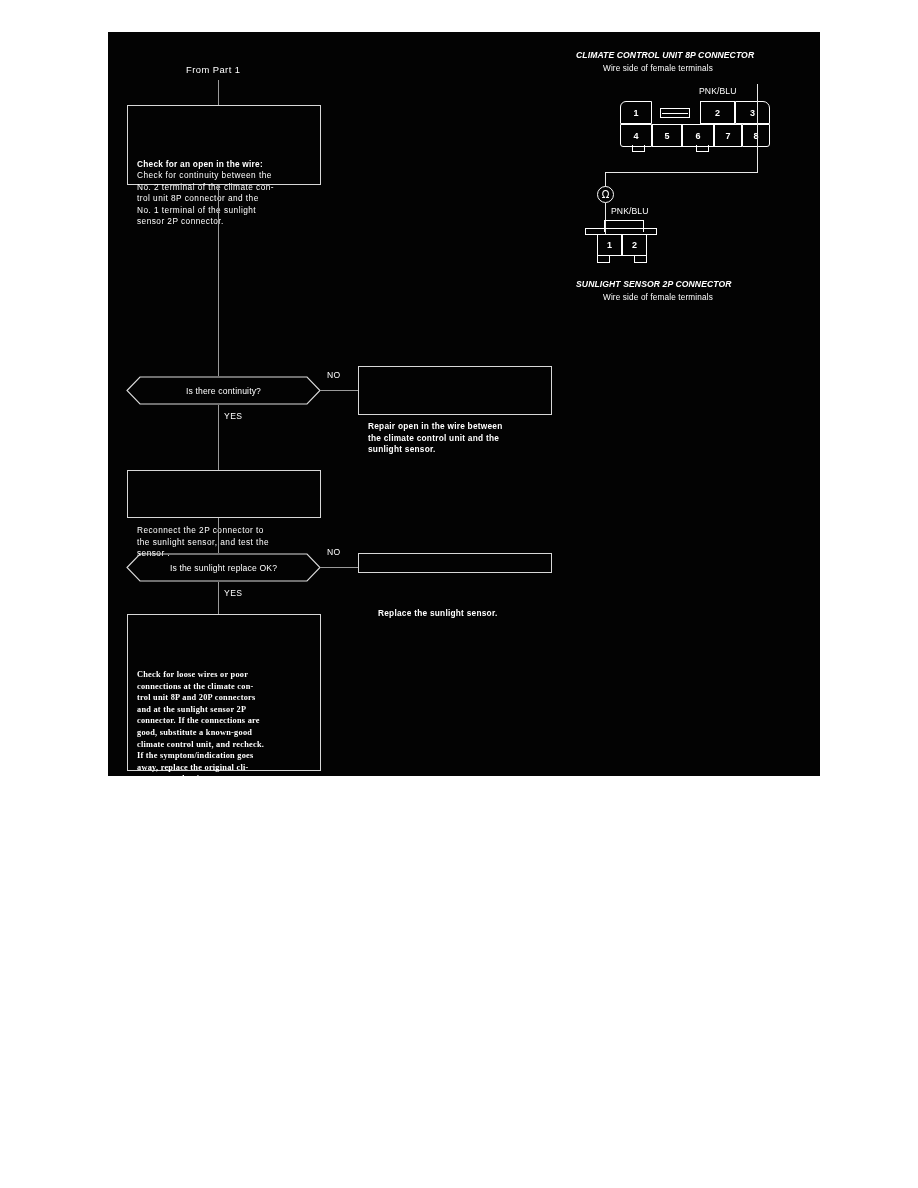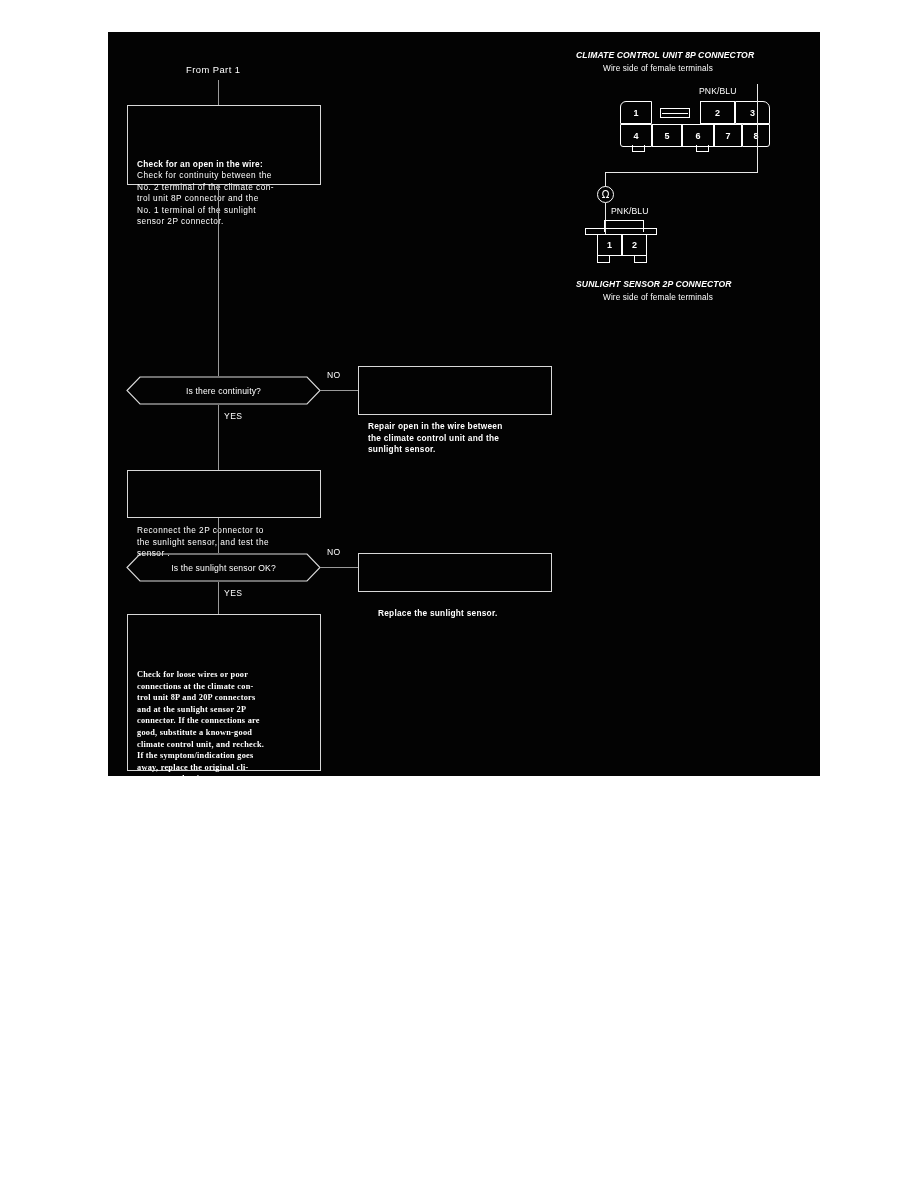--- a/index.html
+++ b/index.html
@@ -214,30 +214,30 @@
 the sunlight sensor, and test the
 sensor .</div>
     </div>
 
     <div class="vline" style="left:110px; top:486px; height:35px;"></div>
 
     <div class="decision" style="left:18px; top:521px; width:195px; height:29px;">
       <svg width="195" height="29" viewBox="0 0 195 29">
         <polygon points="1,14.5 14,1 181,1 194,14.5 181,28 14,28" fill="none" stroke="#dcdcdc" stroke-width="1.1"></polygon>
       </svg>
-      <div class="dlabel">Is the sunlight sensor OK?</div>
+      <div class="dlabel">Is the sunlight replace OK?</div>
     </div>
 
     <div class="hline" style="left:212px; top:535px; width:38px;"></div>
     <div class="branch-label" style="left:219px; top:515px;">NO</div>
 
     <div class="branch-label" style="left:116px; top:556px;">YES</div>
     <div class="vline" style="left:110px; top:550px; height:32px;"></div>
 
-    <div class="proc-box" style="left:250px; top:521px; width:194px; height:39px;">
+    <div class="proc-box" style="left:250px; top:521px; width:194px; height:20px;">
       <div class="body" style="top:6px; left:19px;">Replace the sunlight sensor.</div>
     </div>
 
     <div class="proc-box" style="left:19px; top:582px; width:194px; height:157px;font-family:Liberation Serif, serif;">
       <div class="body" style="top:6px;">Check for loose wires or poor
 connections at the climate con-
 trol unit 8P and 20P connectors
 and at the sunlight sensor 2P
 connector. If the connections are
 good, substitute a known-good

